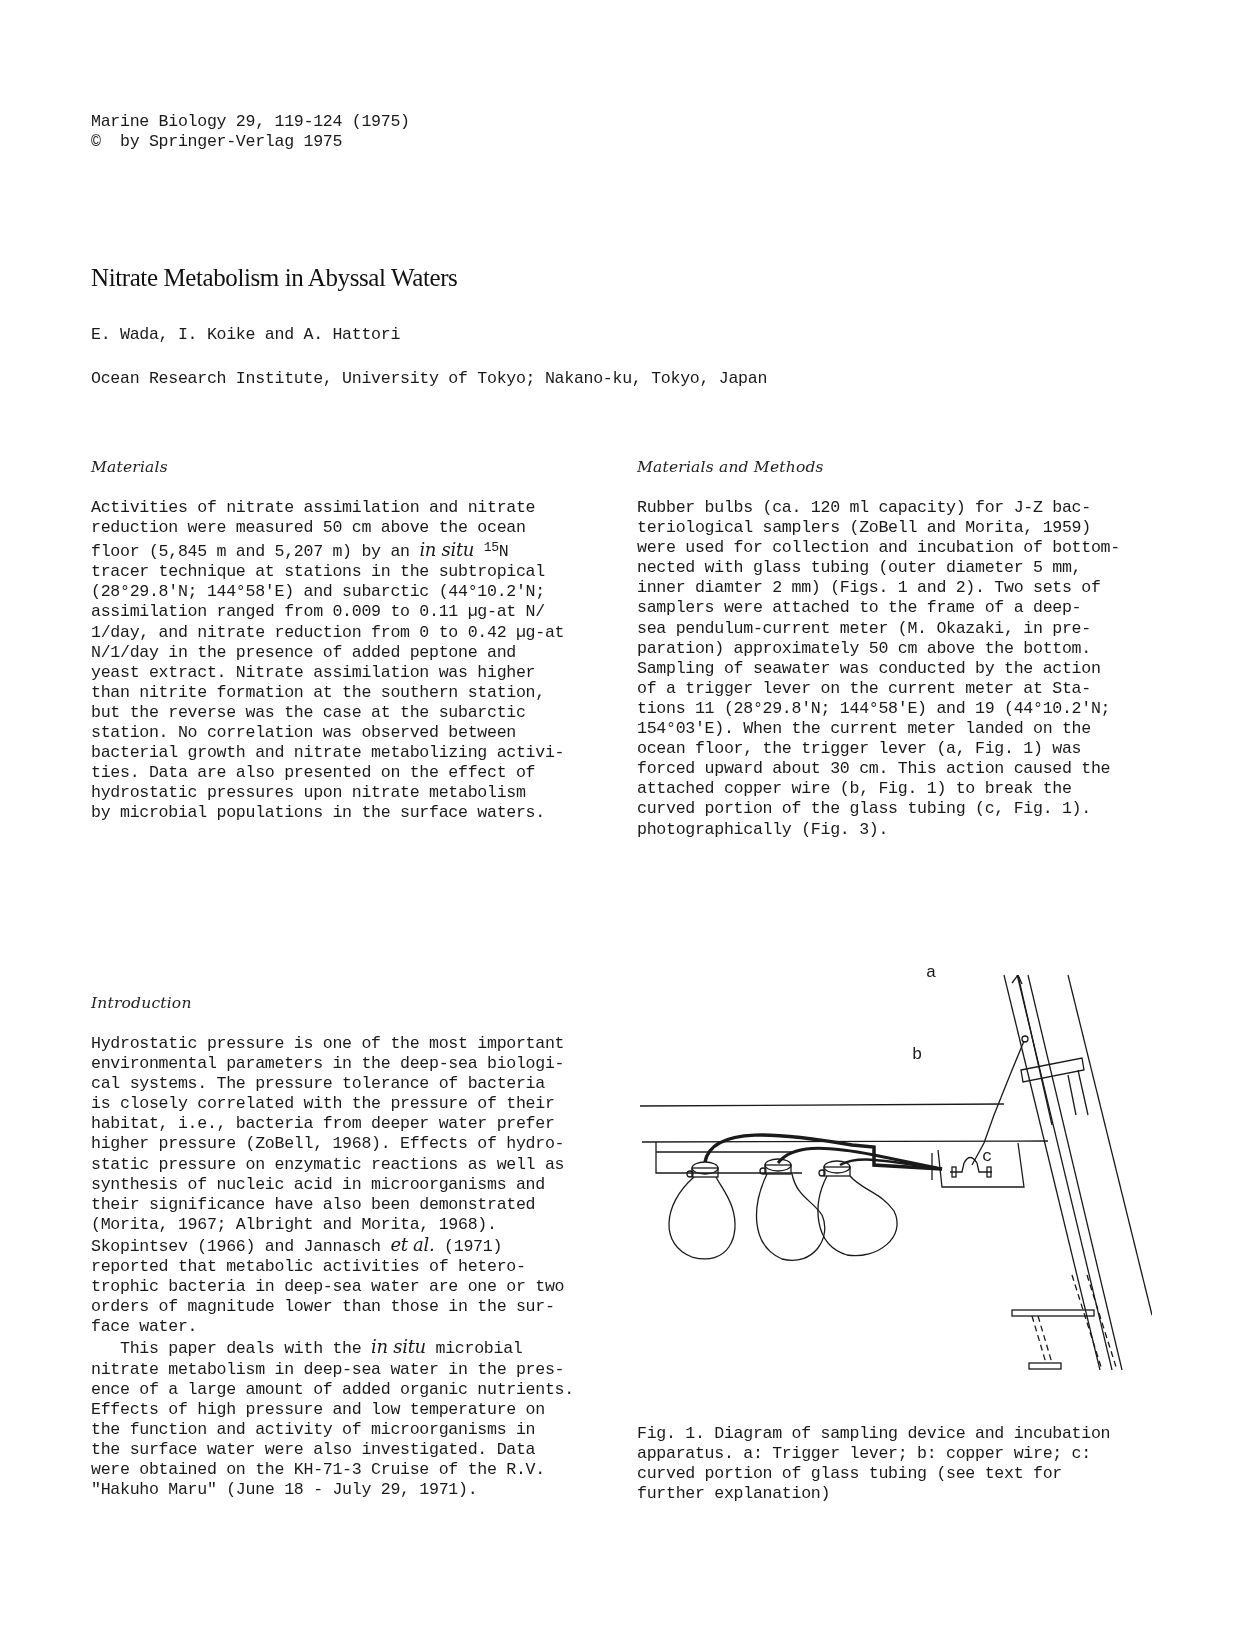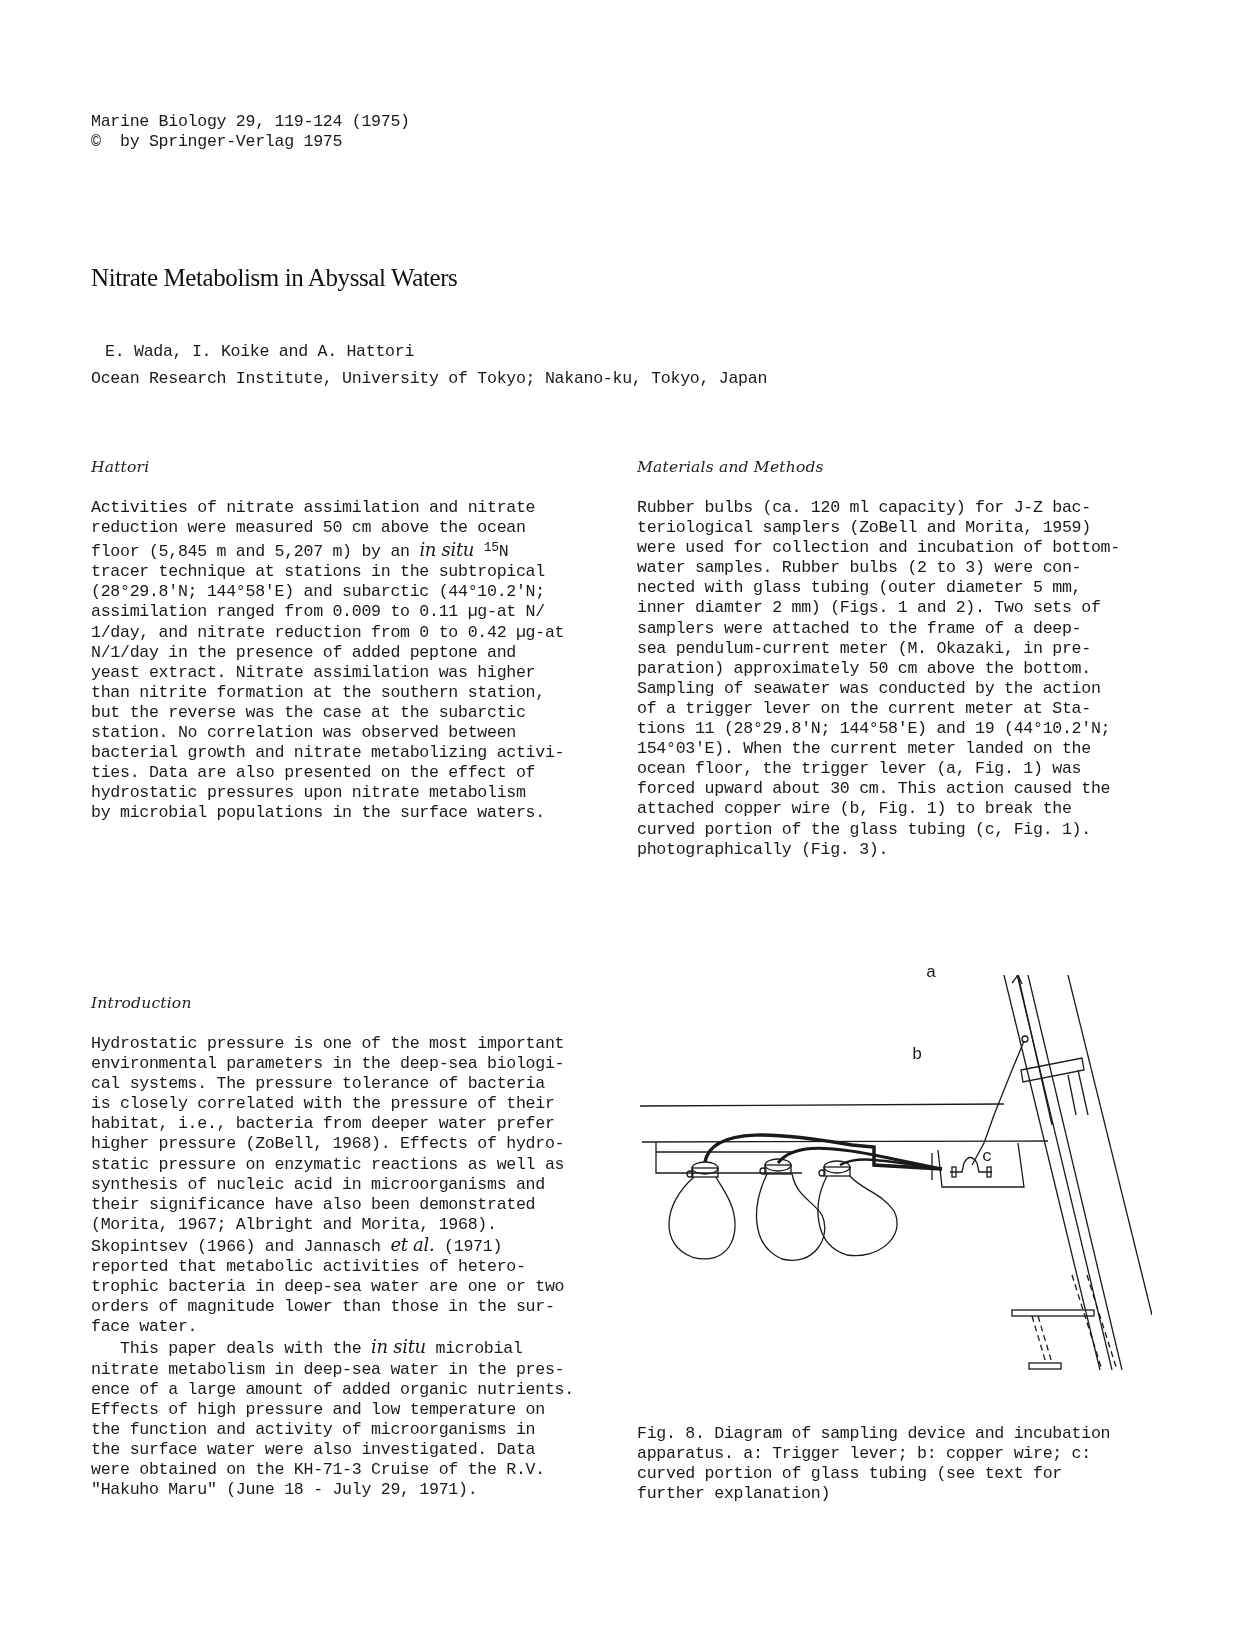--- a/index.html
+++ b/index.html
@@ -1,21 +1,21 @@
 <!DOCTYPE html>
 <html><head>
 <meta charset="utf-8">
 <style>
   html, body { margin: 0; padding: 0; background: #ffffff; }
   body { width: 1245px; height: 1636px; position: relative; overflow: hidden; color: #1a1a1a; }
   .mono { font-family: "Liberation Mono", "DejaVu Sans Mono", monospace; font-size: 16.6px; line-height: 20.1px; letter-spacing: -0.3px; }
   .abs { position: absolute; }
   .journal { left: 91px; top: 112px; }
   .title { left: 91px; top: 264px; font-family: "Liberation Serif", "DejaVu Serif", serif; font-size: 25px; letter-spacing: -0.4px; color: #111; }
-  .authors { left: 91px; top: 342px; margin-left: 14px; }
+  .authors { left: 91px; top: 325px; }
   .affil { left: 91px; top: 369px; }
   .section-head { font-family: "DejaVu Serif", "Liberation Serif", serif; font-style: italic; font-size: 15.5px; color: #222; letter-spacing: 0.2px; }
   .col-l { left: 91px; width: 500px; }
   .col-r { left: 637px; width: 520px; }
   .para p { margin: 0; white-space: pre; }
   .ital { font-family: "DejaVu Serif", "Liberation Serif", serif; font-style: italic; font-size: 18px; }
   sup.s { font-size: 13px; vertical-align: 5px; }
   .figure { left: 632px; top: 975px; width: 520px; height: 395px; }
   .caption { left: 637px; top: 1424px; }
 </style>
@@ -24,21 +24,21 @@
 
 <div class="abs mono journal">
   <div>Marine Biology 29, 119-124 (1975)</div>
   <div style="white-space:pre">©  by Springer-Verlag 1975</div>
 </div>
 
 <div class="abs title">Nitrate Metabolism in Abyssal Waters</div>
 <div class="abs mono authors">E. Wada, I. Koike and A. Hattori</div>
 <div class="abs mono affil">Ocean Research Institute, University of Tokyo; Nakano-ku, Tokyo, Japan</div>
 
-<div class="abs col-l section-head" style="top:458px">Hattori</div>
+<div class="abs col-l section-head" style="top:458px">Materials</div>
 <div class="abs col-l mono para" style="top:498px">
   <p>Activities of nitrate assimilation and nitrate</p>
   <p>reduction were measured 50 cm above the ocean</p>
   <p><span>floor (5,845 m and 5,207 m) by an </span><span class="ital">in situ</span> <sup class="s">15</sup><span>N</span></p>
   <p>tracer technique at stations in the subtropical</p>
   <p>(28°29.8'N; 144°58'E) and subarctic (44°10.2'N;</p>
   <p>assimilation ranged from 0.009 to 0.11 µg-at N/</p>
   <p>1/day, and nitrate reduction from 0 to 0.42 µg-at</p>
   <p>N/1/day in the presence of added peptone and</p>
   <p>yeast extract. Nitrate assimilation was higher</p>
@@ -49,21 +49,20 @@
   <p>ties. Data are also presented on the effect of</p>
   <p>hydrostatic pressures upon nitrate metabolism</p>
   <p>by microbial populations in the surface waters.</p>
 </div>
 
 <div class="abs col-r section-head" style="top:458px">Materials and Methods</div>
 <div class="abs col-r mono para" style="top:498px">
   <p>Rubber bulbs (ca. 120 ml capacity) for J-Z bac-</p>
   <p>teriological samplers (ZoBell and Morita, 1959)</p>
   <p>were used for collection and incubation of bottom-</p>
-  <p>water samples. Rubber bulbs (2 to 3) were con-</p>
   <p>nected with glass tubing (outer diameter 5 mm,</p>
   <p>inner diamter 2 mm) (Figs. 1 and 2). Two sets of</p>
   <p>samplers were attached to the frame of a deep-</p>
   <p>sea pendulum-current meter (M. Okazaki, in pre-</p>
   <p>paration) approximately 50 cm above the bottom.</p>
   <p>Sampling of seawater was conducted by the action</p>
   <p>of a trigger lever on the current meter at Sta-</p>
   <p>tions 11 (28°29.8'N; 144°58'E) and 19 (44°10.2'N;</p>
   <p>154°03'E). When the current meter landed on the</p>
   <p>ocean floor, the trigger lever (a, Fig. 1) was</p>
@@ -162,17 +161,17 @@
     <line x1="400" y1="341" x2="414" y2="388" stroke-dasharray="6,4"></line>
     <line x1="406" y1="341" x2="420" y2="388" stroke-dasharray="6,4"></line>
     <rect x="397" y="388" width="32" height="6"></rect>
   </svg>
   <div class="abs mono" style="left:294px;top:-12px;font-size:17px">a</div>
   <div class="abs mono" style="left:280px;top:70px;font-size:17px">b</div>
   <div class="abs mono" style="left:350px;top:172px;font-size:17px">c</div>
 </div>
 
 <div class="abs caption mono para">
-  <p>Fig. 8. Diagram of sampling device and incubation</p>
+  <p>Fig. 1. Diagram of sampling device and incubation</p>
   <p>apparatus. a: Trigger lever; b: copper wire; c:</p>
   <p>curved portion of glass tubing (see text for</p>
   <p>further explanation)</p>
 </div>
 
 </body></html>

